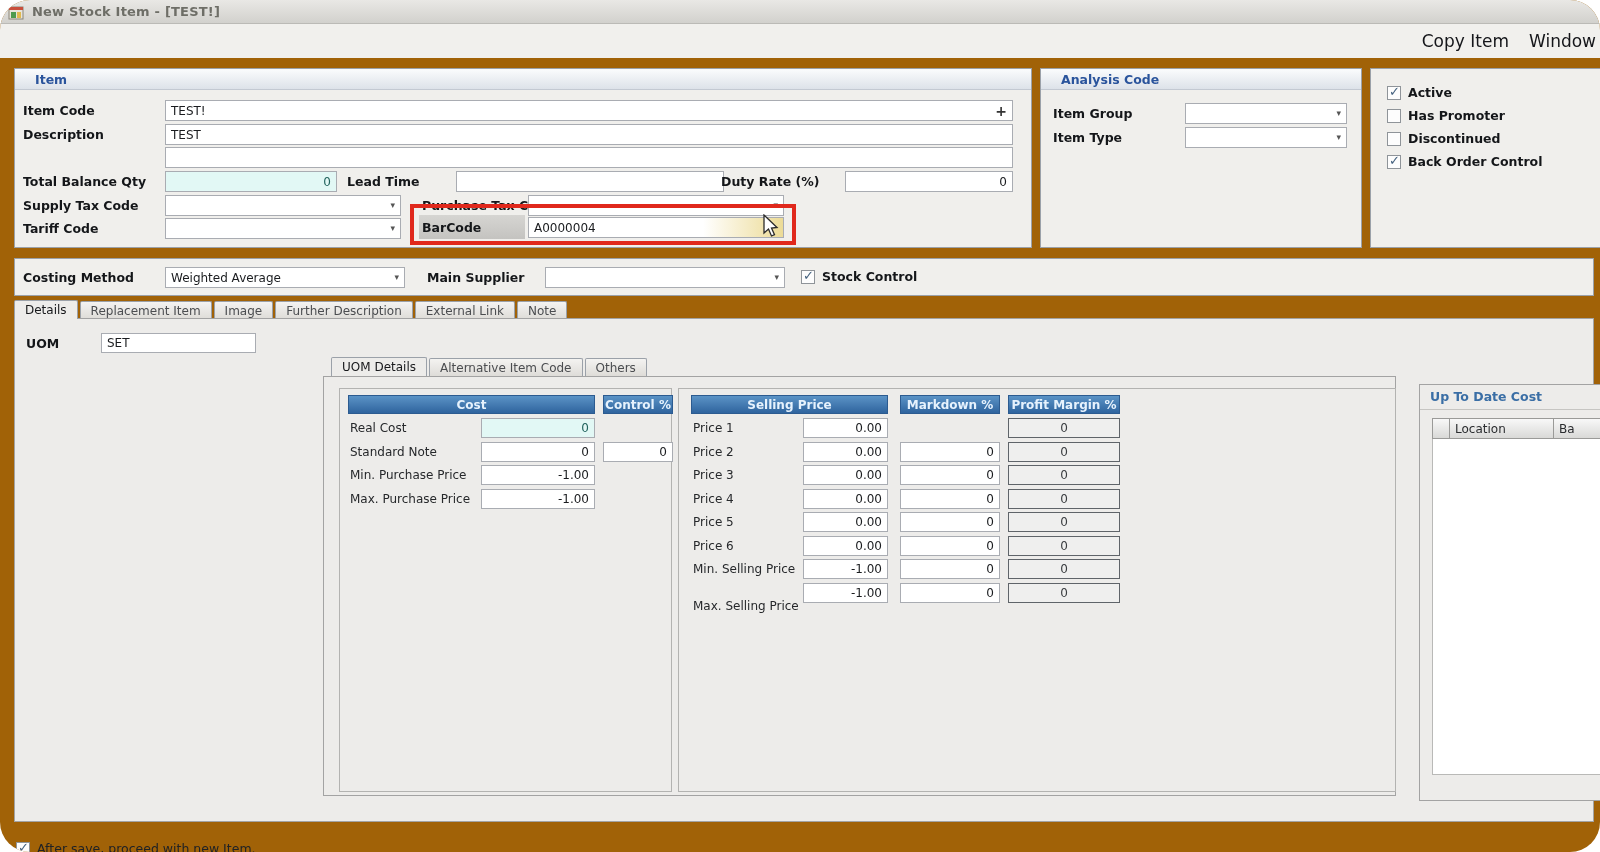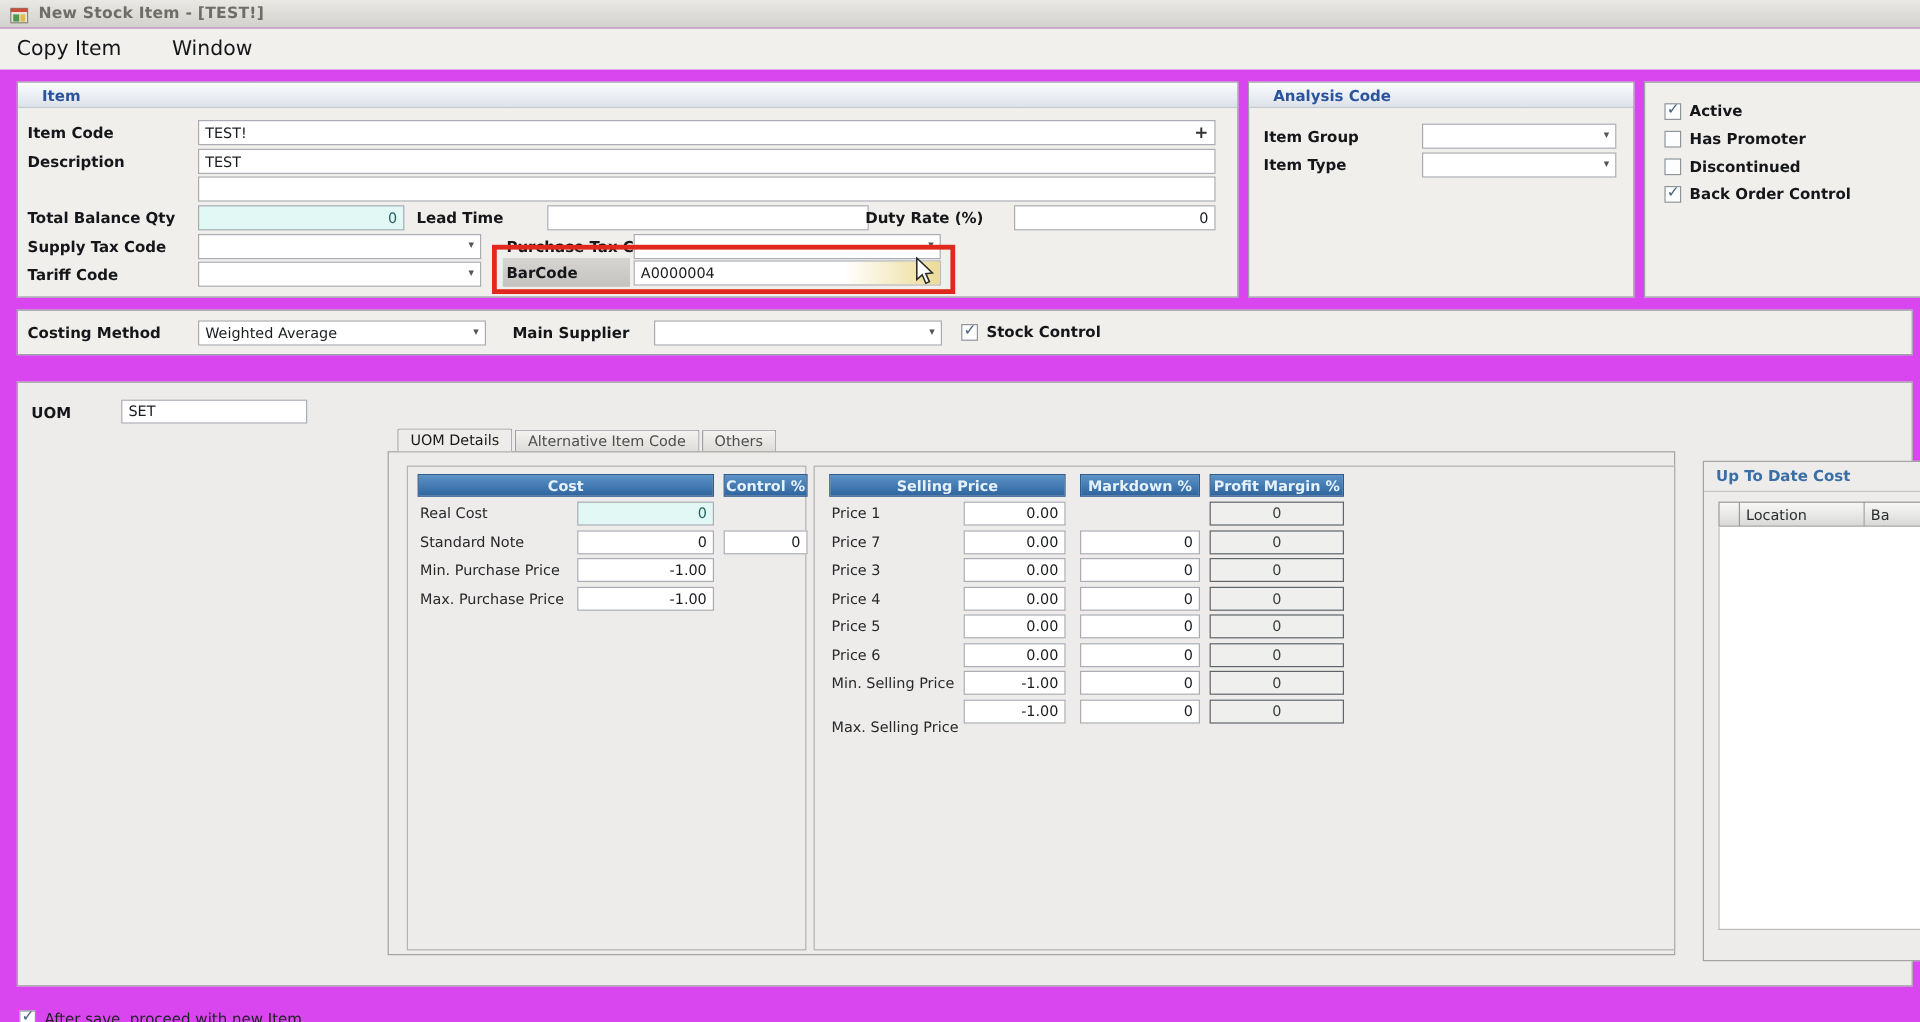--- a/index.html
+++ b/index.html
@@ -1,26 +1,26 @@
 <!DOCTYPE html>
 <html><head>
 <meta charset="utf-8">
 <style>
   * { box-sizing: border-box; margin: 0; padding: 0; }
   html,body { width:1600px; height:852px; overflow:hidden; }
   body { font-family:"DejaVu Sans","Liberation Sans",sans-serif; font-size:12px; color:#1a1c1f; }
-  .screen { position:relative; width:1600px; height:852px; background:#d946ef; overflow:hidden; }
+  .screen { position:relative; width:1600px; height:852px; background:#a16207; overflow:hidden;border-radius:30px; }
 
   
   .titlebar { position:absolute; left:0; top:0; width:1600px; height:24px;
               background:linear-gradient(#e9e8e5,#d2d1cd); border-bottom:1px solid #bbbab6;
               display:flex; align-items:center; padding-left:8px; }
   .titlebar .ttext { font-size:13px; font-weight:bold; color:#6e6e67; margin-left:8px; letter-spacing:.2px; }
   .menubar { position:absolute; left:0; top:24px; width:1600px; height:34px;
-             background:#f1f0ed; display:flex; align-items:center; padding-left:10px; gap:34px; }
+             background:#f1f0ed; display:flex; align-items:center; padding-left:10px; gap:12px;justify-content:flex-end; }
   .menu-item { font-size:17px; font-weight:500; color:#15161a; padding:2px 4px; cursor:default; }
 
   
   .gbox { position:absolute; background:#f0efec; border:1px solid #9ba1a9; }
   .gbox-hdr { height:21px; background:linear-gradient(#fbfcfd,#dde2e9); border-bottom:1px solid #c3c9d2;
               display:flex; align-items:center; padding-left:20px; }
   .gbox-hdr span { font-size:12.5px; font-weight:bold; color:#2a549c; }
   .lbl { position:absolute; font-size:12.5px; font-weight:bold; color:#141619; white-space:nowrap; }
   .field { position:absolute; height:21px; background:#fff; border:1px solid #a9acb2;
            display:flex; align-items:center; padding:0 5px; font-size:12px; overflow:hidden; }
@@ -192,20 +192,28 @@
       <span class="dd-arrow">▾</span>
     </div>
     <div class="cbrow" style="left:786px; top:10px;">
       <span class="cb">
           <span class="tick">✓</span>
         </span>
       <span class="cblbl">Stock Control</span>
     </div>
   </div>
 
+  <div class="tabs" id="tabs-row" style="left:14px; top:300px; height:19px;">
+      <div class="tab active">Details</div>
+      <div class="tab">Replacement Item</div>
+      <div class="tab">Image</div>
+      <div class="tab">Further Description</div>
+      <div class="tab">External Link</div>
+      <div class="tab">Note</div>
+    </div>
 
   <div class="panel" style="left:14px; top:318px; width:1580px; height:504px; z-index:2;">
     <div class="lbl" style="left:11px; top:17px;">UOM</div>
     <div class="field" style="left:86px; top:14px; width:155px; height:20px;">
       <span>SET</span>
     </div>
 
     <div class="tabs" id="inner-tabs-row" style="left:316px; top:37px; height:20px;">
         <div class="tab active">UOM Details</div>
         <div class="tab">Alternative Item Code</div>
@@ -240,21 +248,21 @@
 
       <div class="panel" id="selling-panel" style="left:354px; top:11px; width:718px; height:404px; border-color:#b3b3b1;">
         <div class="thdr" style="left:12px; top:6px; width:197px;">Selling Price</div>
         <div class="thdr" style="left:221px; top:6px; width:100px;">Markdown %</div>
         <div class="thdr" style="left:329px; top:6px; width:112px;">Profit Margin %</div>
       <div class="rowlbl" style="left: 14px; top: 32px;">Price 1</div>
           <div class="field right" style="left: 124px; top: 29px; width: 85px; height: 20px;">
             <span>0.00</span>
           </div>
           <div class="margin-box" style="left: 329px; top: 29px; width: 112px;">0</div>
-          <div class="rowlbl" style="left: 14px; top: 55.5px;">Price 7</div>
+          <div class="rowlbl" style="left: 14px; top: 55.5px;">Price 2</div>
           <div class="field right" style="left: 124px; top: 52.5px; width: 85px; height: 20px;">
             <span>0.00</span>
           </div>
           <div class="field right" style="left: 221px; top: 52.5px; width: 100px; height: 20px;">
             <span>0</span>
           </div>
           <div class="margin-box" style="left: 329px; top: 52.5px; width: 112px;">0</div>
           <div class="rowlbl" style="left: 14px; top: 79px;">Price 3</div>
           <div class="field right" style="left: 124px; top: 76px; width: 85px; height: 20px;">
             <span>0.00</span>

